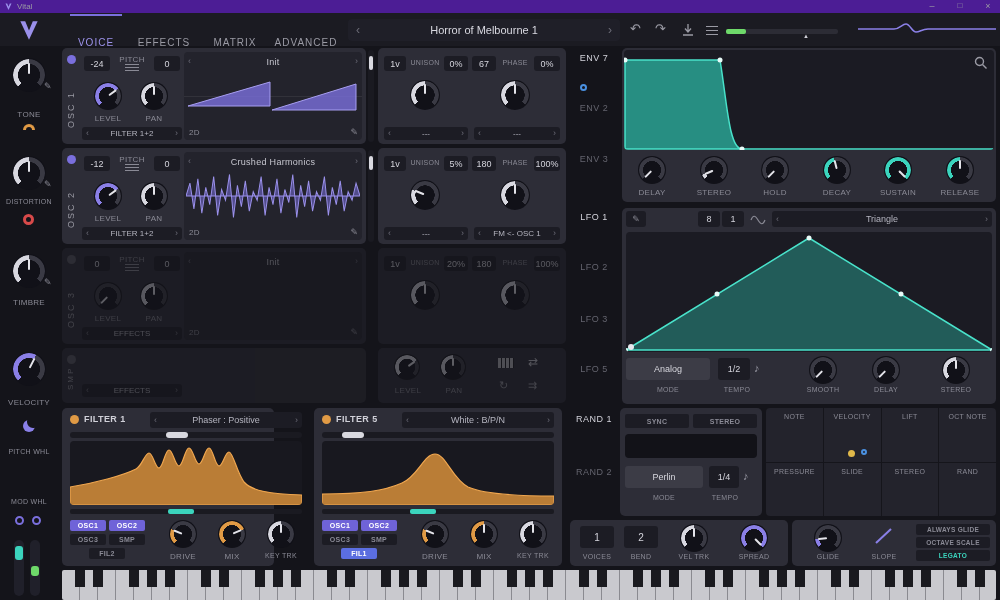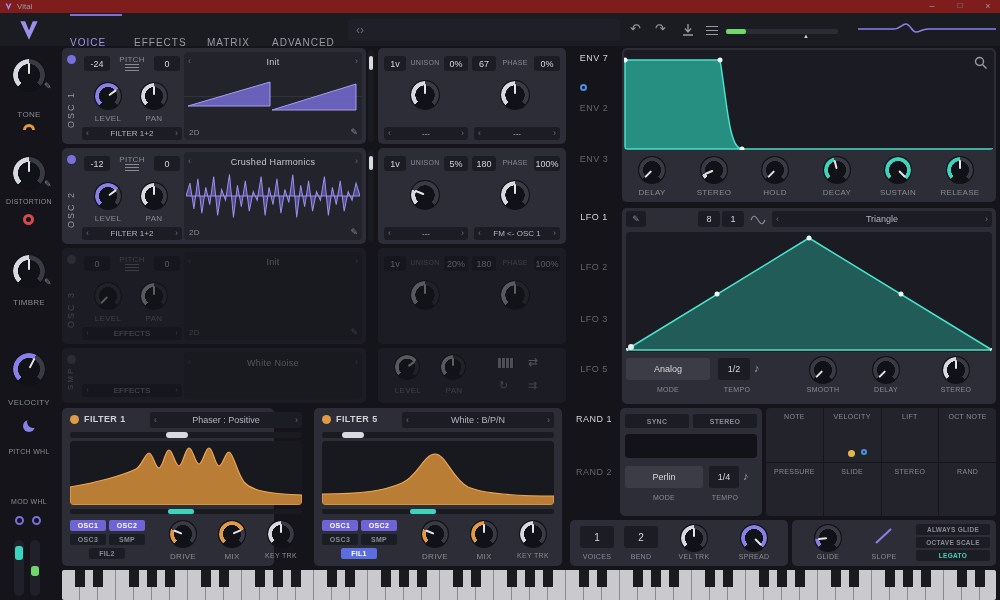--- a/index.html
+++ b/index.html
@@ -21,60 +21,61 @@
 .knob::before{content:"";position:absolute;inset:1px;border-radius:50%;
  background:conic-gradient(from 225deg,var(--arc) 0 var(--deg),#3a3a44 var(--deg) 270deg,transparent 270deg 360deg);
  -webkit-mask:radial-gradient(closest-side,transparent 68%,#000 70%);mask:radial-gradient(closest-side,transparent 68%,#000 70%)}
 .knob i{position:absolute;inset:14%;transform:rotate(var(--rot))}
 .knob i::before{content:"";position:absolute;top:0;left:calc(50% - 1px);width:2px;height:44%;background:#e4e4ea;border-radius:1px}
 .kp{--arc:#8a7fe6}.kt{--arc:#3bd4bd}.ko{--arc:#e09a45}
 .k26{width:26px;height:26px}.k28{width:28px;height:28px}.k30{width:30px;height:30px}.k34{width:34px;height:34px}
 .btn{position:absolute;border-radius:2px;font-size:7px;font-weight:bold;display:flex;align-items:center;justify-content:center;letter-spacing:.3px}
 .on{background:#6f63d8;color:#fff}
 .off{background:#1c1c24;color:#8a8a95}
-.tab{position:absolute;top:24px;font-size:10px;letter-spacing:1px;color:#9a9aa4;}
+.tab{position:absolute;top:24px;font-size:10px;letter-spacing:1px;color:#9a9aa4;text-align:center}
 .tab.active{color:#9d93ec}
 .rtab{position:absolute;left:570px;width:48px;text-align:center;font-size:9px;color:#64646e;letter-spacing:.5px}
 .rtab.active{color:#d2d2da}
 .dim{opacity:.35}
 .hgrid{background-image:repeating-linear-gradient(0deg,rgba(255,255,255,.05) 0 1px,transparent 1px 25px)}
 .vgrid{background-image:repeating-linear-gradient(90deg,rgba(255,255,255,.05) 0 1px,transparent 1px 23px)}
 .pencil{color:#8a8a95;font-size:9px;line-height:1}
 .frames{position:absolute;width:14px;height:7px;background:repeating-linear-gradient(0deg,#8a8a95 0 1px,transparent 1px 3px)}
 .mpe-grid{position:absolute;display:grid;grid-template-columns:repeat(4,1fr);grid-template-rows:1fr 1fr;gap:1px;background:#15151b;border-radius:4px;overflow:hidden}
 .mpe-cell{background:#23232c;text-align:center}
 .mpe-cell span{display:block;margin-top:5px;font-size:7px;color:#8a8a95;letter-spacing:.3px}
 .glyph{position:absolute;color:#9a9aa4;line-height:1}
 </style>
 </head>
 <body>
 
 <div id="app">
 
-  <div class="abs" style="left:0;top:0;width:1000px;height:15px;background:#7f1d1d">
+  <div class="abs" style="left:0;top:0;width:1000px;height:15px;background:#4c1d95">
     <svg class="abs" style="left:4px;top:2px" width="9" height="9" viewBox="0 0 24 24">
         <path d="M4,4 L12,21 L20,4 L15.5,4 L12,12.5 L8.5,4 Z" fill="#9a90ea"></path>
       </svg>
     <span class="abs" style="left:17px;top:2px;font-size:8px;color:#9a9aa4">Vital</span>
     <span class="abs" style="left:924px;top:1px;width:16px;text-align:center;font-size:9px;color:#9a9aa4">–</span>
     <span class="abs" style="left:952px;top:1px;width:16px;text-align:center;font-size:8px;color:#9a9aa4">□</span>
     <span class="abs" style="left:980px;top:1px;width:16px;text-align:center;font-size:9px;color:#9a9aa4">×</span>
   </div>
 
   <div class="abs" style="left:0;top:13px;width:1000px;height:33px;background:#1b1b22">
     <svg class="abs" style="left:16px;top:4px" width="26" height="26" viewBox="0 0 24 24">
         <path d="M4,4 L12,21 L20,4 L15.5,4 L12,12.5 L8.5,4 Z" fill="#9a90ea"></path>
       </svg>
     <div class="abs" style="left:70px;top:1px;width:52px;height:2px;background:#7a6fdd"></div>
     <span class="tab active" style="left:70px;width:52px">VOICE</span>
     <span class="tab" style="left:134px;width:60px">EFFECTS</span>
     <span class="tab" style="left:207px;width:56px">MATRIX</span>
     <span class="tab" style="left:272px;width:68px">ADVANCED</span>
     <div class="abs" style="left:348px;top:6px;width:272px;height:22px;background:#1f1f28;border-radius:4px;display:flex;align-items:center">
       <span class="chv" style="margin-left:8px;font-size:12px">‹</span>
+      <span style="flex:1;text-align:center;font-size:11px;color:#d8d8e0">Horror of Melbourne 1</span>
       <span class="chv" style="margin-right:8px;font-size:12px">›</span>
     </div>
     <span class="glyph" style="left:630px;top:9px;font-size:13px">↶</span>
     <span class="glyph" style="left:655px;top:9px;font-size:13px">↷</span>
     <svg class="abs" style="left:681px;top:10px" width="14" height="14" viewBox="0 0 14 14">
         <path d="M7,1 L7,8 M4,5.5 L7,9 L10,5.5 M2,12 L12,12" stroke="#9a9aa4" stroke-width="1.3" fill="none"></path>
       </svg>
     <div class="abs" style="left:706px;top:12px;width:12px;height:10px;background:repeating-linear-gradient(0deg,#9a9aa4 0 1.5px,transparent 1.5px 4px)"></div>
     <div class="abs" style="left:726px;top:16px;width:112px;height:5px;background:#2c2c35;border-radius:2px">
       <div class="abs" style="left:0;top:0;width:20px;height:5px;background:#6ed96a;border-radius:2px"></div>
@@ -283,25 +284,20 @@
       </div>
   </div>
 
   <div class="pnl dim" style="left:62px;top:348px;width:304px;height:55px">
     <span class="dot" style="left:5px;top:7px;background:#5a5a64"></span>
     <span class="vtext" style="left:4px;top:16px;height:26px;font-size:8px">SMP</span>
     <div class="sel" style="left:20px;top:36px;width:100px;height:13px">
       <span class="chv">‹</span>
       <span class="selv">EFFECTS</span>
       <span class="chv">›</span>
-    </div>
-    <div class="inset" style="left:122px;top:4px;width:178px;height:47px">
-      <span class="chv abs" style="left:4px;top:6px">‹</span>
-      <div class="lbl" style="left:20px;top:6px;width:138px;color:#c6c6cf;font-size:9px">White Noise</div>
-      <span class="chv abs" style="right:4px;top:6px">›</span>
     </div>
   </div>
   <div class="pnl dim" style="left:378px;top:348px;width:188px;height:55px">
     <div class="knob k26 kw" style="left:16px;top:6px;--deg:189deg;--rot:54deg">
         <i></i>
       </div>
     <div class="knob k26 kw" style="left:62px;top:6px">
         <i></i>
       </div>
     <div class="lbl" style="left:8px;top:38px;width:44px">LEVEL</div>

